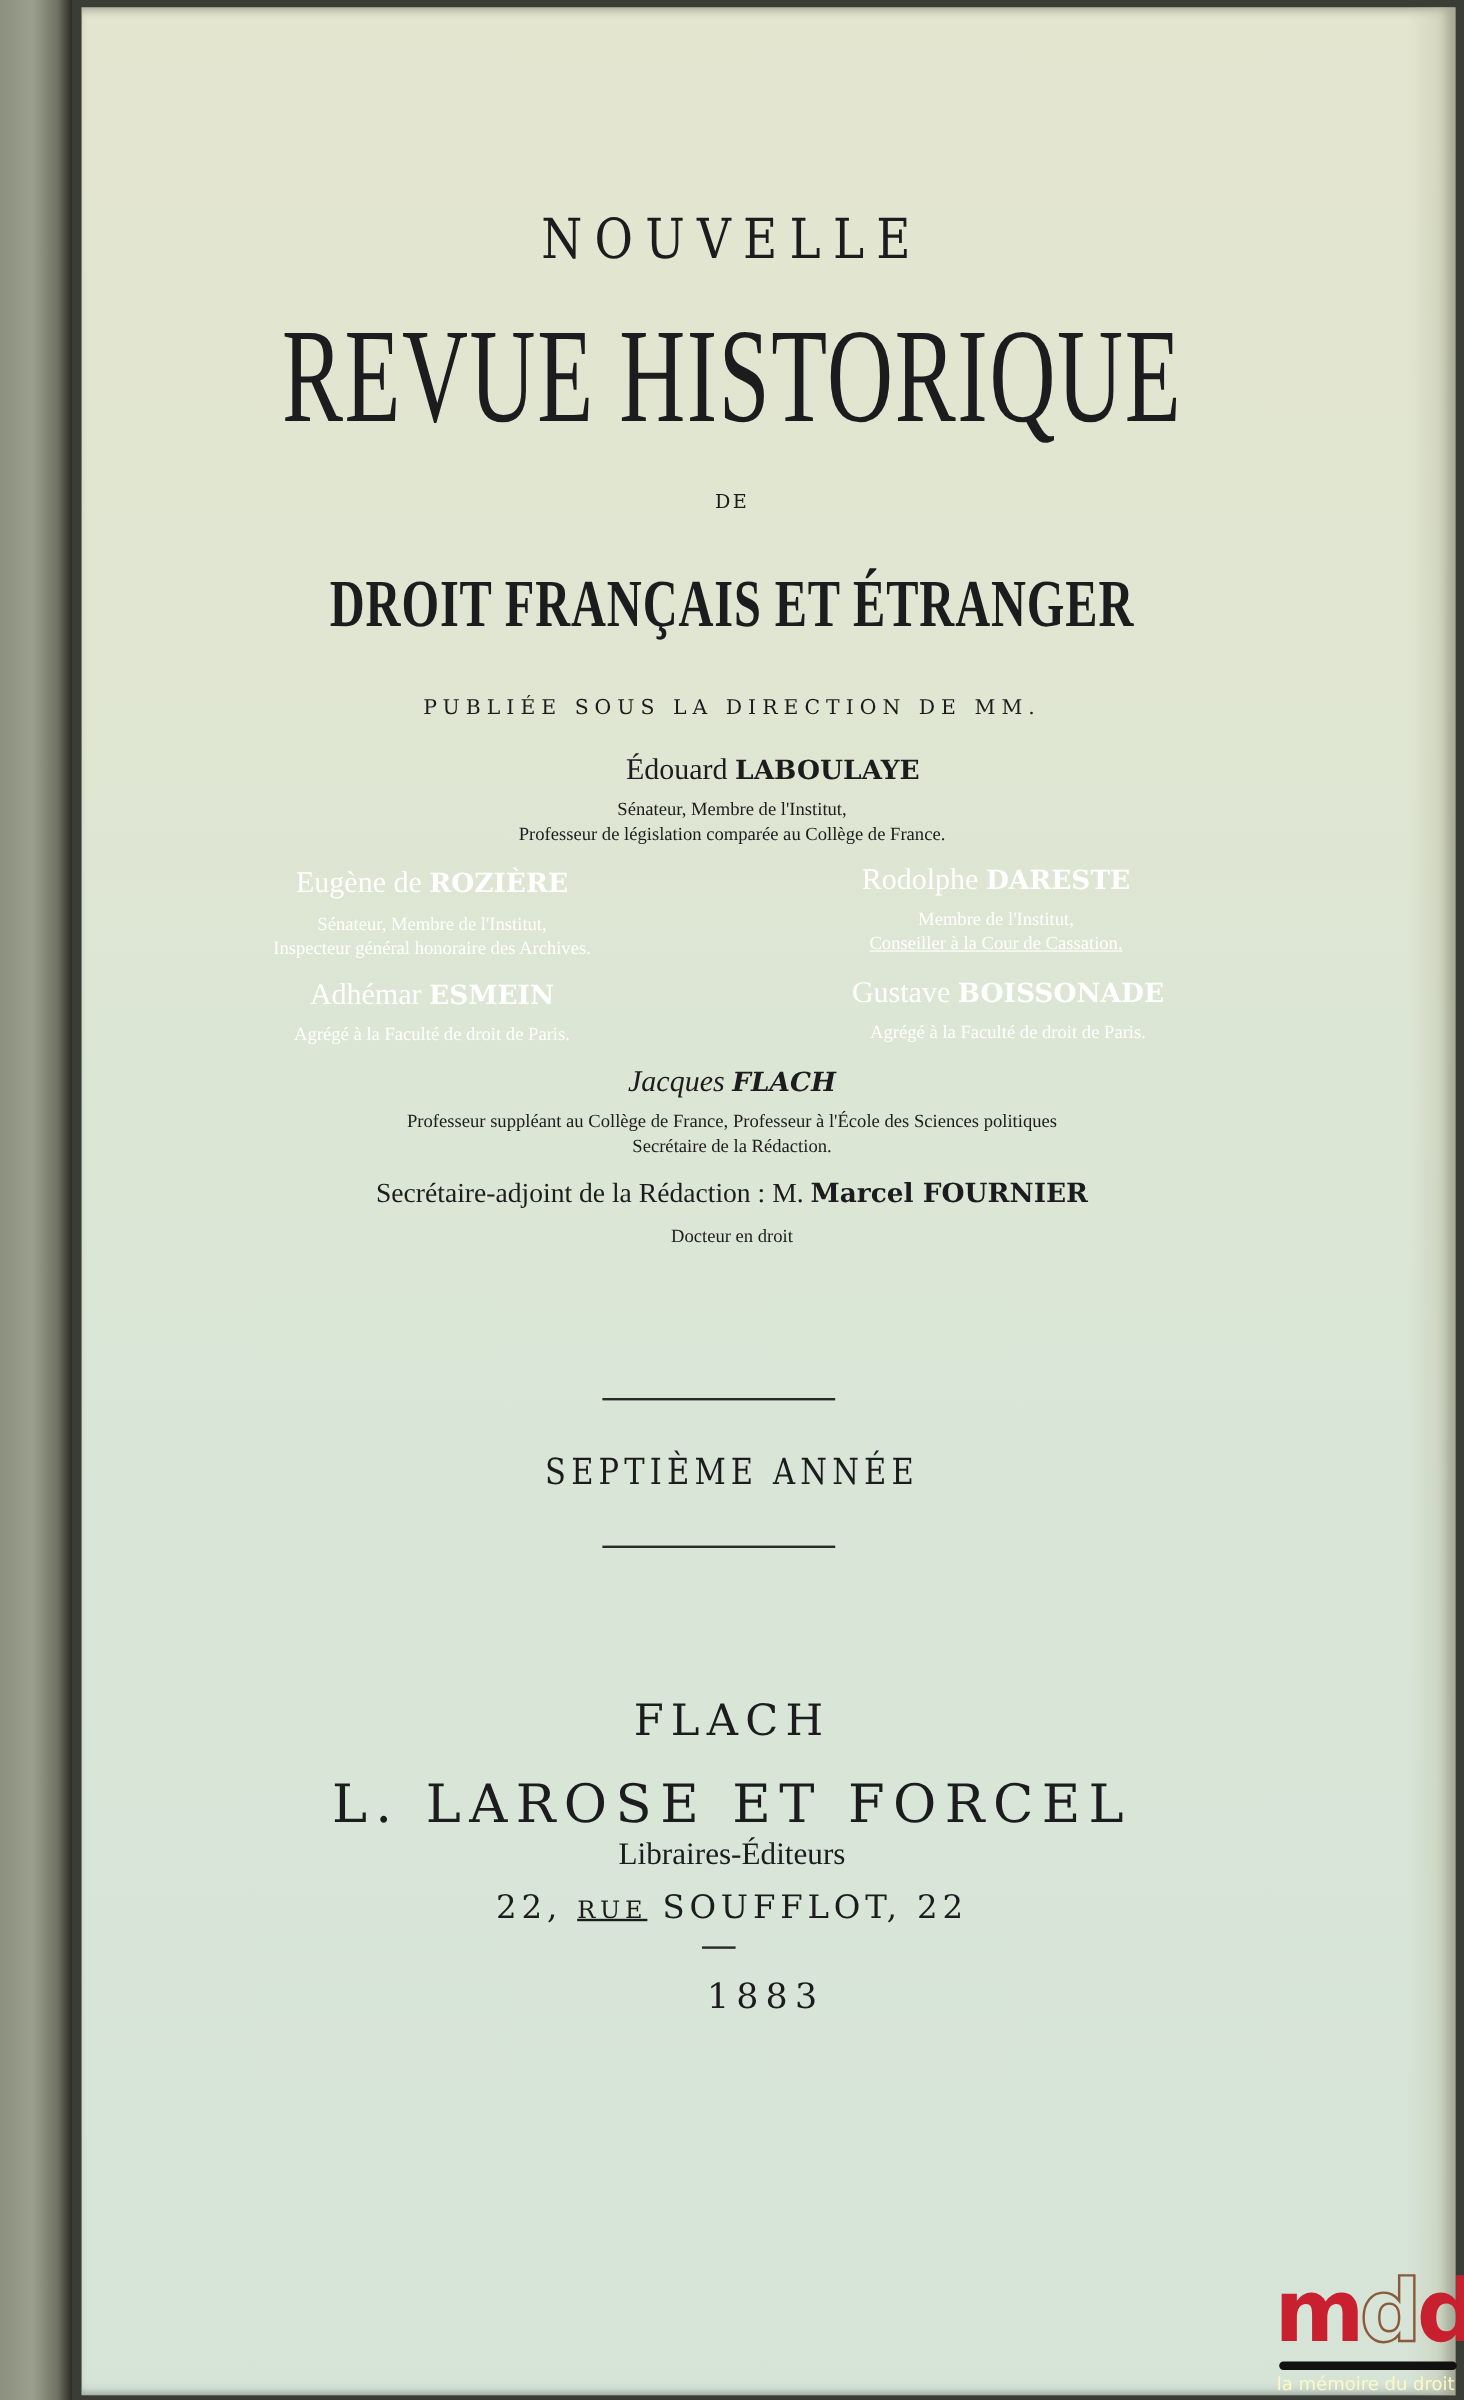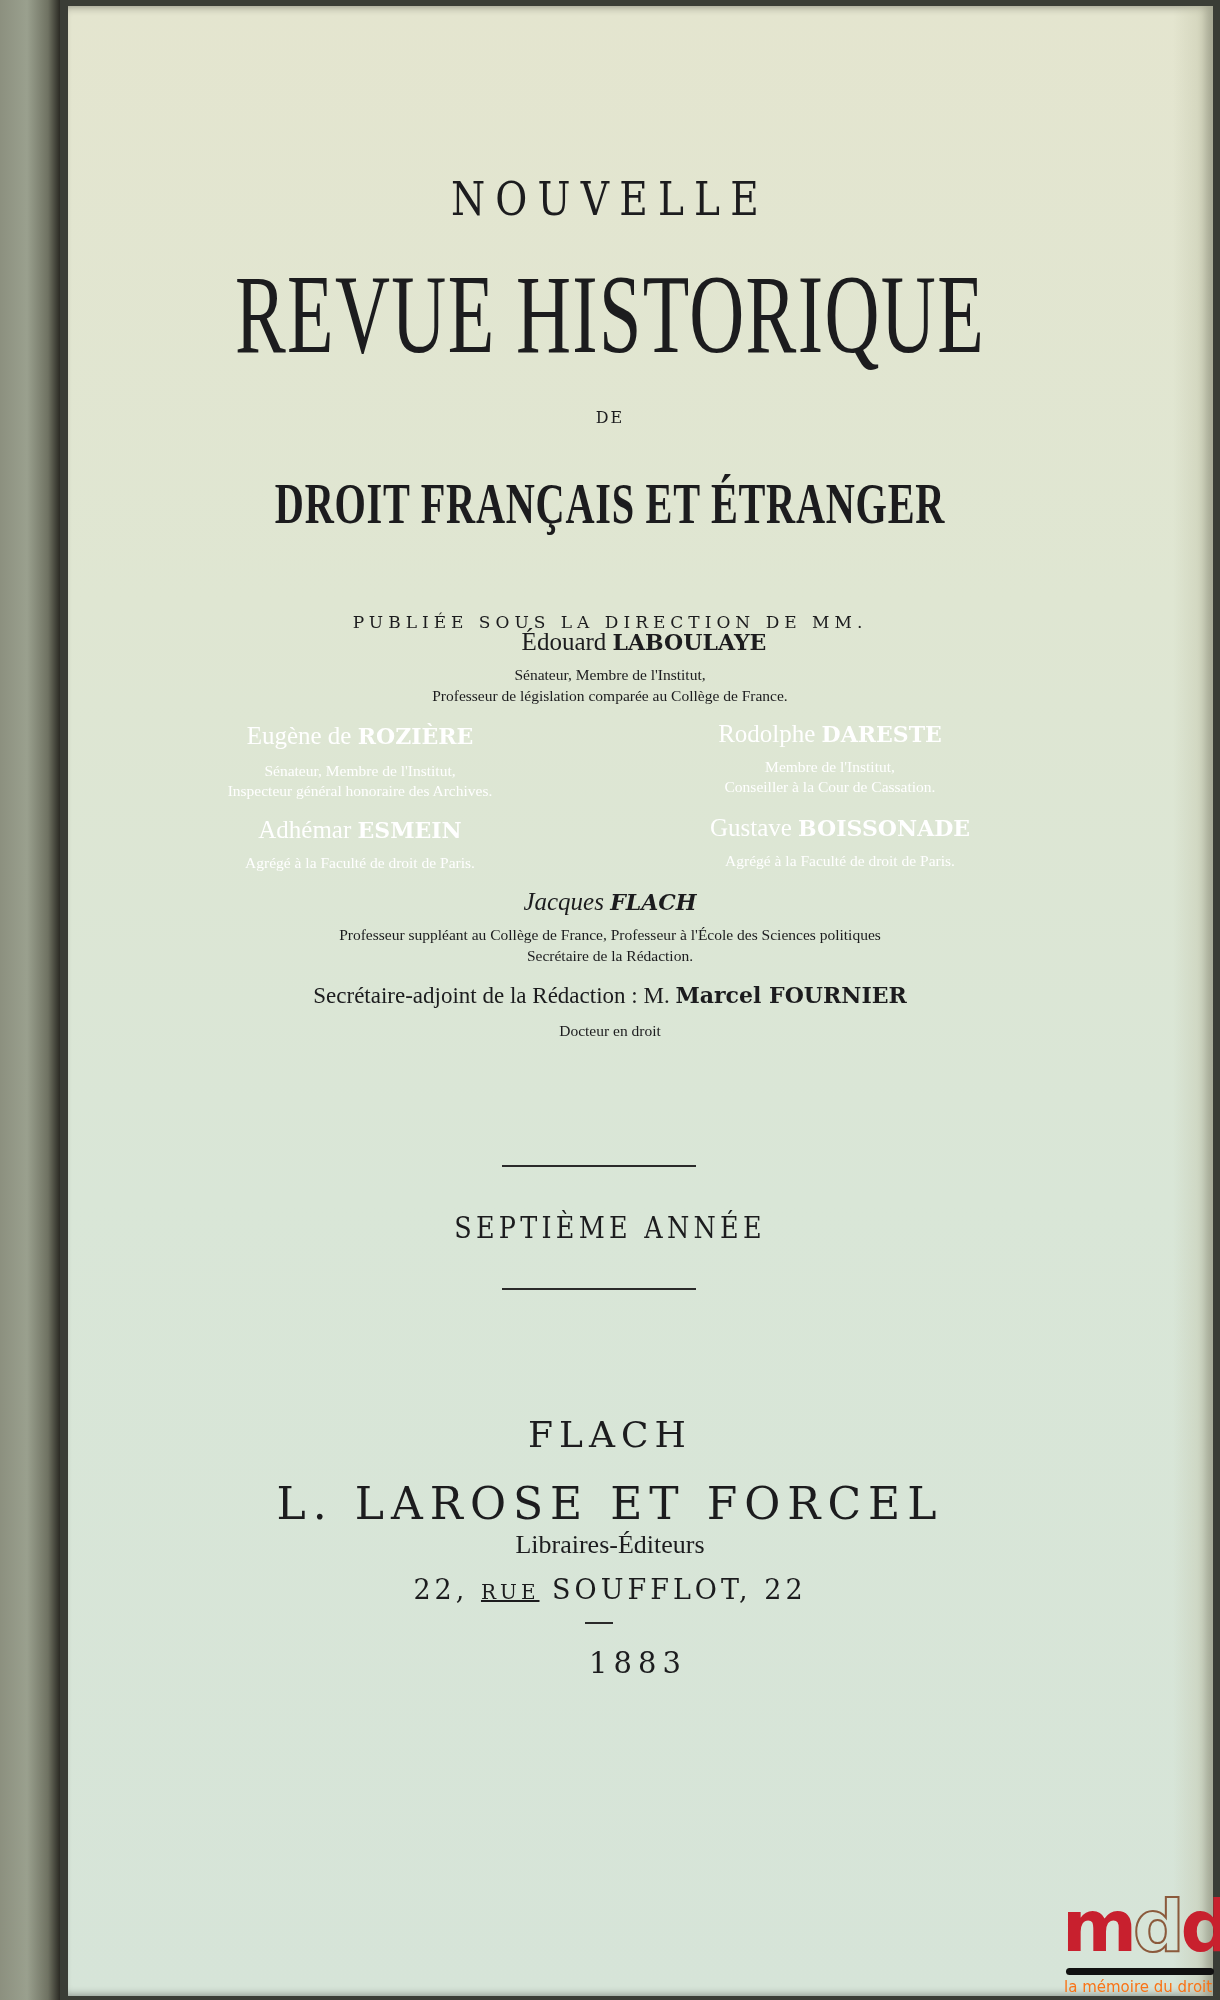--- a/index.html
+++ b/index.html
@@ -6,37 +6,37 @@
   body { width:1220px; height:2000px; position:relative; overflow:hidden; background:#3a3d36; font-family:"DejaVu Serif", serif; }
   .spine { position:absolute; left:0; top:0; width:60px; height:2000px; background:linear-gradient(90deg,#8c907f 0%,#9aa08e 45%,#6f7262 80%,#2b2a24 100%); }
   .page { position:absolute; left:68px; top:6px; width:1145px; height:1990px; background:linear-gradient(180deg,#e4e5cf 0%,#dfe6d2 30%,#d9e6d7 60%,#d6e4d8 100%); box-shadow:-6px 0 10px rgba(0,0,0,0.45) inset; }
   .page-edge { position:absolute; right:0; top:0; width:40px; height:1990px; background:linear-gradient(90deg,rgba(0,0,0,0) 0%,rgba(190,192,165,0.6) 100%); }
   .line { position:absolute; left:0; width:1220px; text-align:center; color:#1c1c1e; white-space:nowrap; }
   .col { position:absolute; text-align:center; color:#ffffff; white-space:nowrap; }
   .nouvelle { top:172px; font-size:46px; letter-spacing:12px; transform:scaleX(0.85); }
   .revue { top:258px; font-size:112px; font-family:"Liberation Serif", serif; transform:scaleX(0.68); letter-spacing:2px; line-height:1; }
   .de { top:408px; font-size:16px; letter-spacing:2px; }
   .droit { top:472px; font-size:56px; font-weight:bold; font-family:"Liberation Serif", serif; transform:scaleX(0.72); letter-spacing:1px; }
-  .publiee { top:612px; font-size:17px; letter-spacing:5px;text-align:center; }
+  .publiee { top:580px; font-size:17px; letter-spacing:5px;text-align:center; }
   .name { font-size:25px; font-family:"Liberation Serif", serif; }
   .name b { font-family:"DejaVu Serif", serif; font-size:22px; }
   .desc { font-size:15.5px; font-family:"Liberation Serif", serif; }
   .rule { position:absolute; height:2px; background:#2a2a2a; }
   .septieme { top:1210px; font-size:30px; letter-spacing:5px; transform:scaleX(0.85); }
   .paris { top:1414px; font-size:36px; letter-spacing:6px; }
   .larose { top:1478px; font-size:44px; letter-spacing:7px; }
   .libraires { top:1530px; font-size:26px; font-family:"Liberation Serif", serif; }
   .rue { top:1574px; font-size:27px; letter-spacing:4px; }
   .rue .sc { font-size:20px;text-decoration:underline; }
   .year { top:1646px; font-size:29px; letter-spacing:6px;margin-left:28px; }
   .logo { position:absolute; left:1062px; top:1890px; width:160px; height:110px; }
   .logo-mdd { position:absolute; left:0; top:0; font-family:"DejaVu Sans", sans-serif; font-size:72px; font-weight:bold; color:#c8202e; letter-spacing:-4px; line-height:1; }
   .logo-mdd .o { color:transparent; -webkit-text-stroke:2px #8b5a3c; }
   .logo-bar { position:absolute; left:4px; top:78px; width:148px; height:7px; background:#111; border-radius:4px; }
-  .logo-tag { position:absolute; left:2px; top:88px; font-family:"DejaVu Sans", sans-serif; font-size:15px; color:#f97316; white-space:nowrap; }
+  .logo-tag { position:absolute; left:2px; top:88px; font-family:"DejaVu Sans", sans-serif; font-size:15px; color:#fef9c3; white-space:nowrap; }
 </style>
 </head>
 <body>
 
 <div class="spine"></div>
 <div class="page">
   <div class="page-edge"></div>
 </div>
 
 <div class="line nouvelle">NOUVELLE</div>
@@ -54,21 +54,21 @@
 <div class="col name" style="left:160px;width:400px;top:722px;">
   <span>Eugène de</span> <b>ROZIÈRE</b>
 </div>
 <div class="col desc" style="left:160px;width:400px;top:762px;">Sénateur, Membre de l'Institut,</div>
 <div class="col desc" style="left:160px;width:400px;top:782px;">Inspecteur général honoraire des Archives.</div>
 
 <div class="col name" style="left:630px;width:400px;top:720px;">
   <span>Rodolphe</span> <b>DARESTE</b>
 </div>
 <div class="col desc" style="left:630px;width:400px;top:758px;">Membre de l'Institut,</div>
-<div class="col desc" style="left:630px;width:400px;top:778px;">Conseiller à la Cour de Cassation.</div>
+<div class="col desc" style="left:630px;width:400px;top:778px;text-decoration:underline;">Conseiller à la Cour de Cassation.</div>
 
 <div class="col name" style="left:160px;width:400px;top:816px;">
   <span>Adhémar</span> <b>ESMEIN</b>
 </div>
 <div class="col desc" style="left:160px;width:400px;top:854px;">Agrégé à la Faculté de droit de Paris.</div>
 
 <div class="col name" style="left:630px;width:420px;top:814px;">
   <span>Gustave</span> <b>BOISSONADE</b>
 </div>
 <div class="col desc" style="left:630px;width:420px;top:852px;">Agrégé à la Faculté de droit de Paris.</div>

